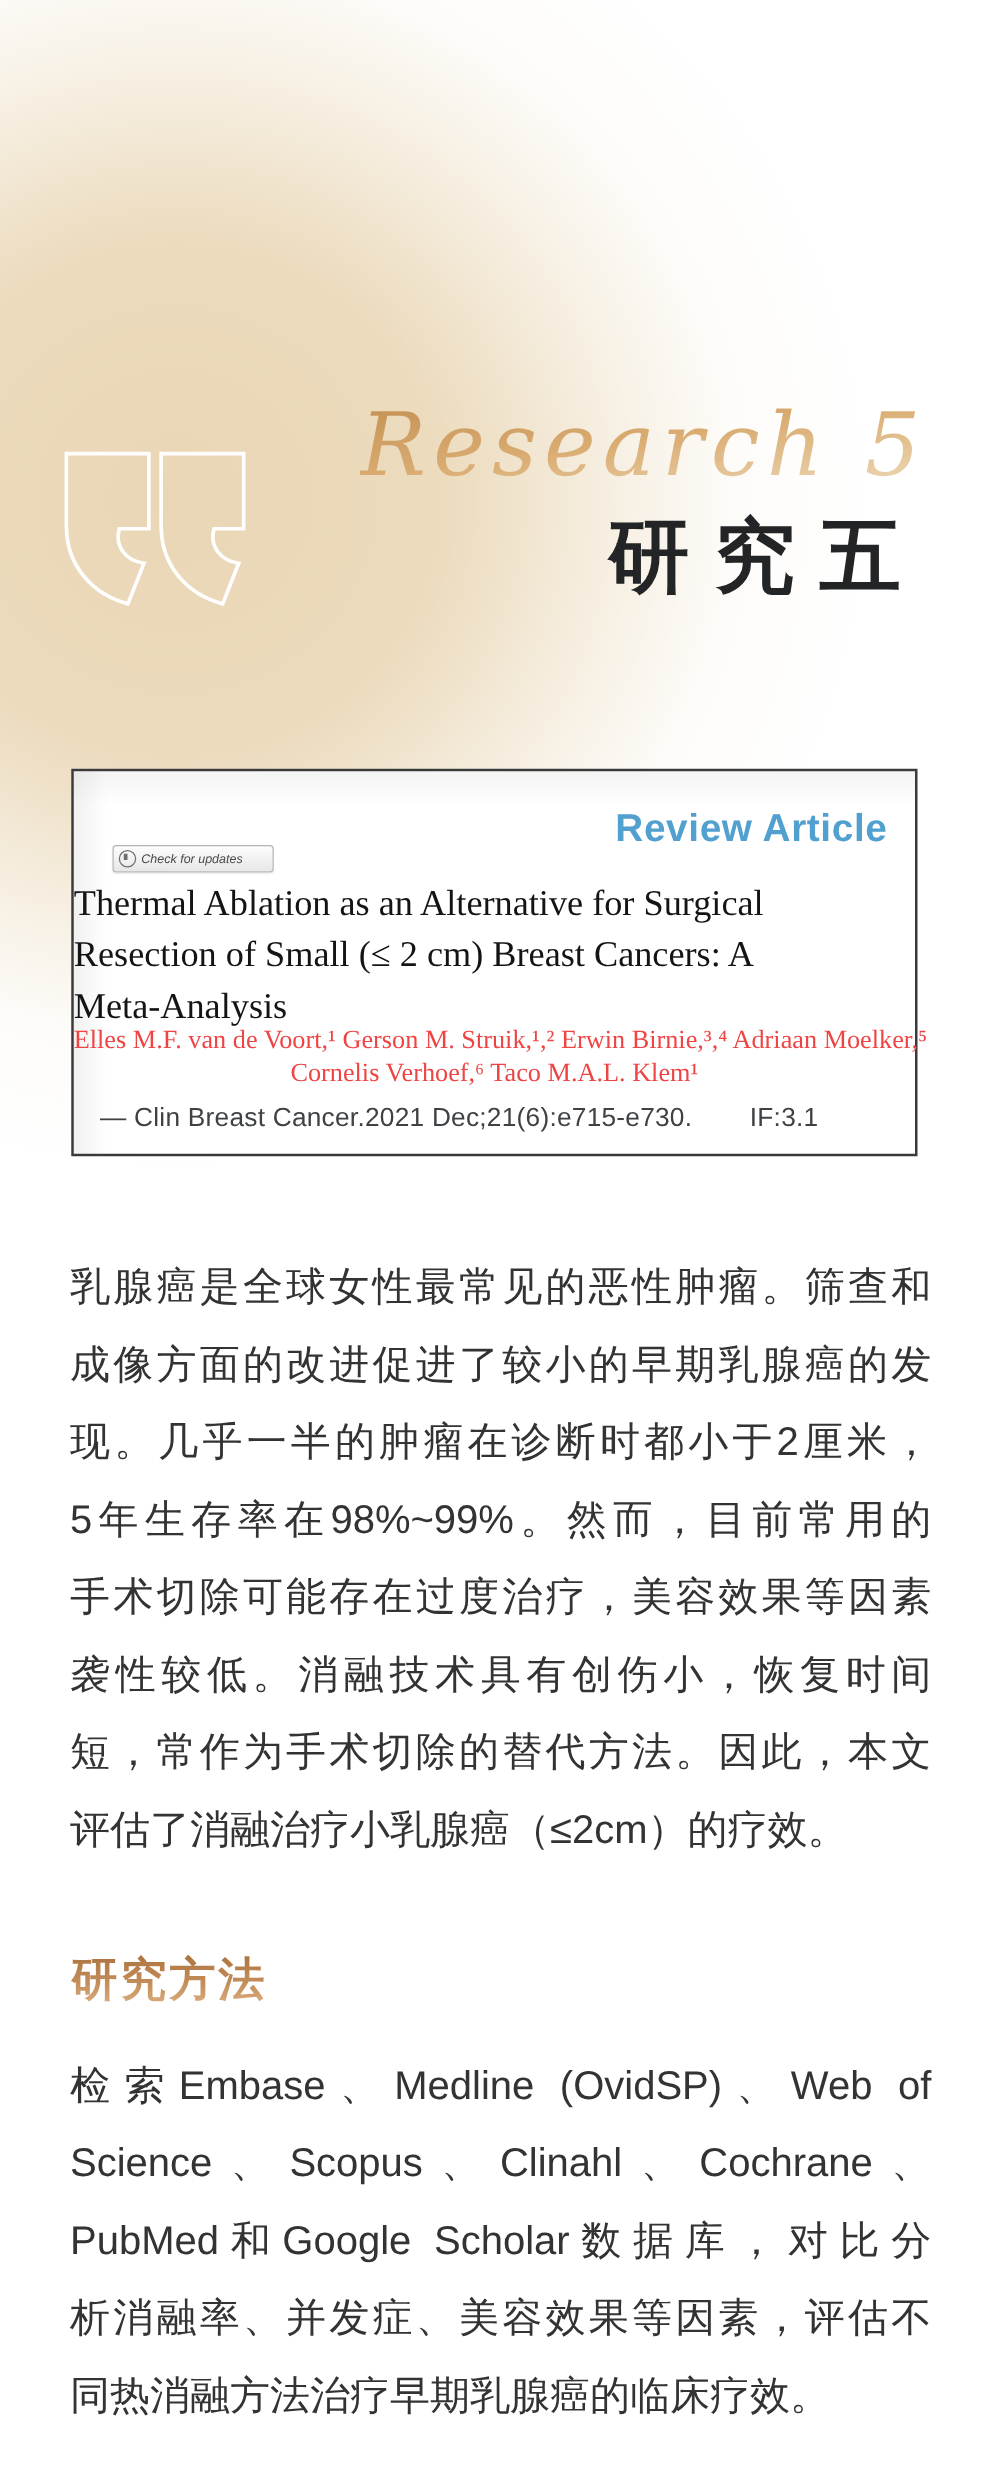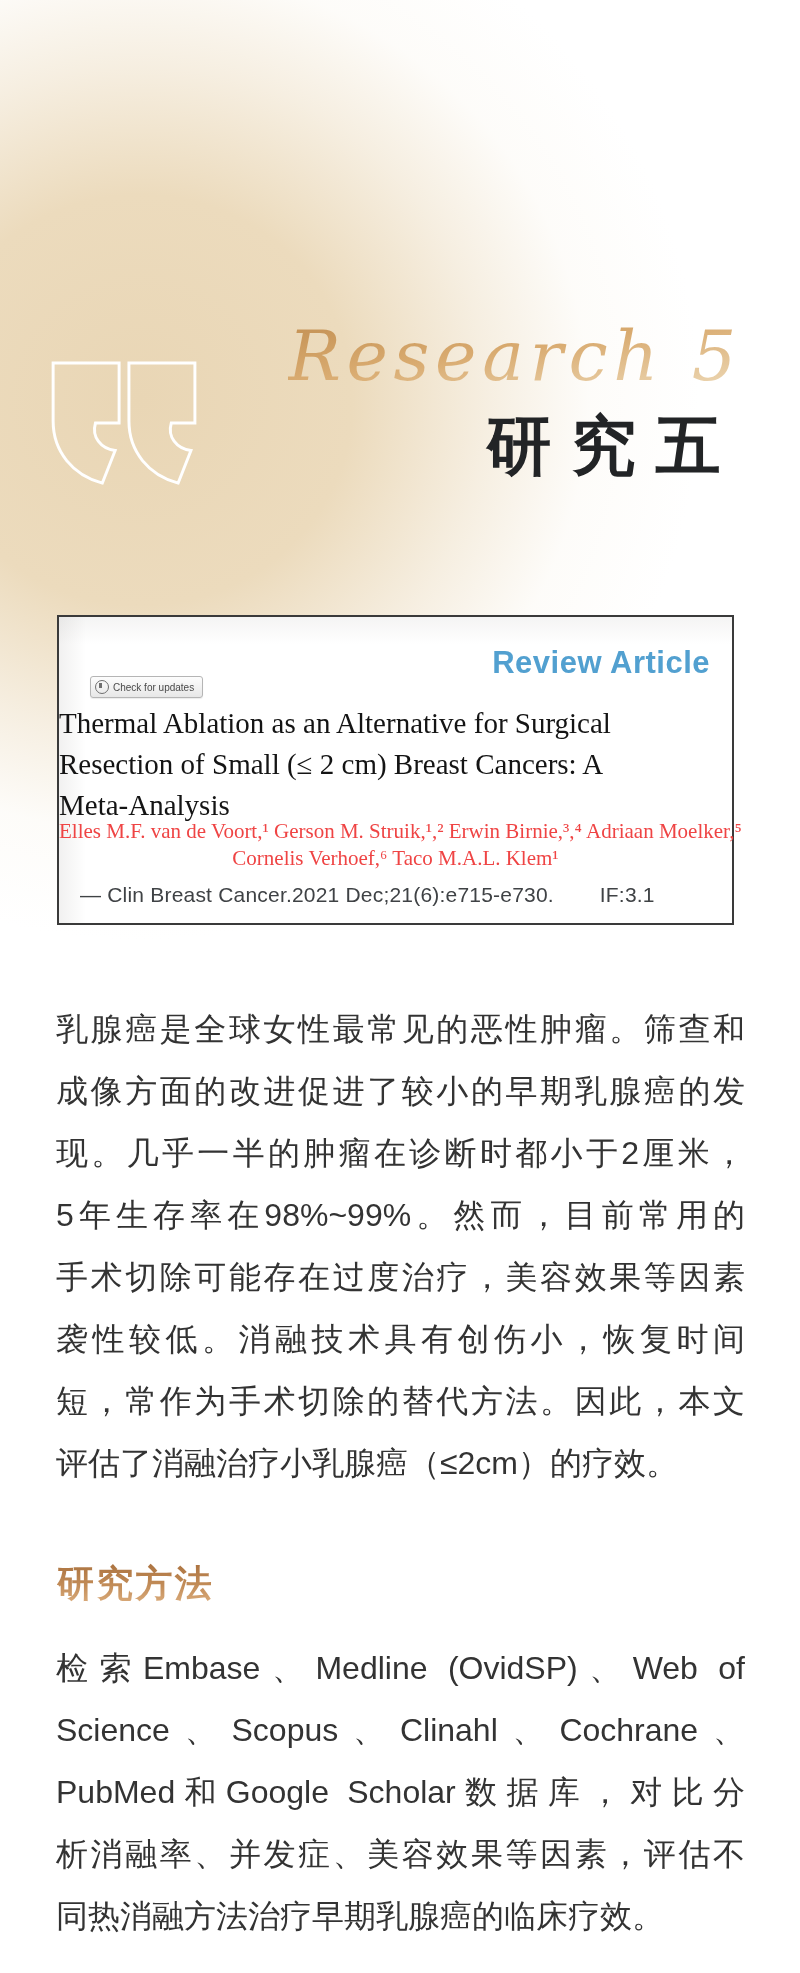--- a/index.html
+++ b/index.html
@@ -34,25 +34,26 @@
   .card{
     left:57px;top:615px;width:673px;height:306px;
     background:#ffffff;border:2px solid #3a3a3a;
   }
   .card::before{content:"";position:absolute;inset:0;pointer-events:none;
     background:
       linear-gradient(90deg,rgba(120,115,110,.10),rgba(120,115,110,0) 4%),
       linear-gradient(180deg,rgba(120,115,110,.08),rgba(120,115,110,0) 9%);
   }
   .badge{
-    left:31px;top:59px;height:20px;padding:0 8px 0 4px;
+    left:31px;top:59px;height:20px;padding:0 24px 0 4px;
     display:flex;align-items:center;gap:4px;
     border:1px solid #b5b5b5;border-radius:3px;
     background:linear-gradient(#fdfdfd,#e7e7e7);
     box-shadow:0 1px 1px rgba(0,0,0,.08);
+    font-style:italic;
   }
   .badge .dot{width:12px;height:12px;border:1.5px solid #6f6f6f;border-radius:50%;
     display:inline-block;position:relative;}
   .badge .dot::after{content:"";position:absolute;left:3px;top:2px;width:3px;height:5px;background:#6f6f6f;}
   .badge .blabel{font-size:10px;color:#4a4a4a;white-space:nowrap;}
   .category{
     right:22px;top:28px;font-size:31px;font-weight:700;color:#52a0d0;
     letter-spacing:.5px;white-space:nowrap;
   }
   .jtitle{

